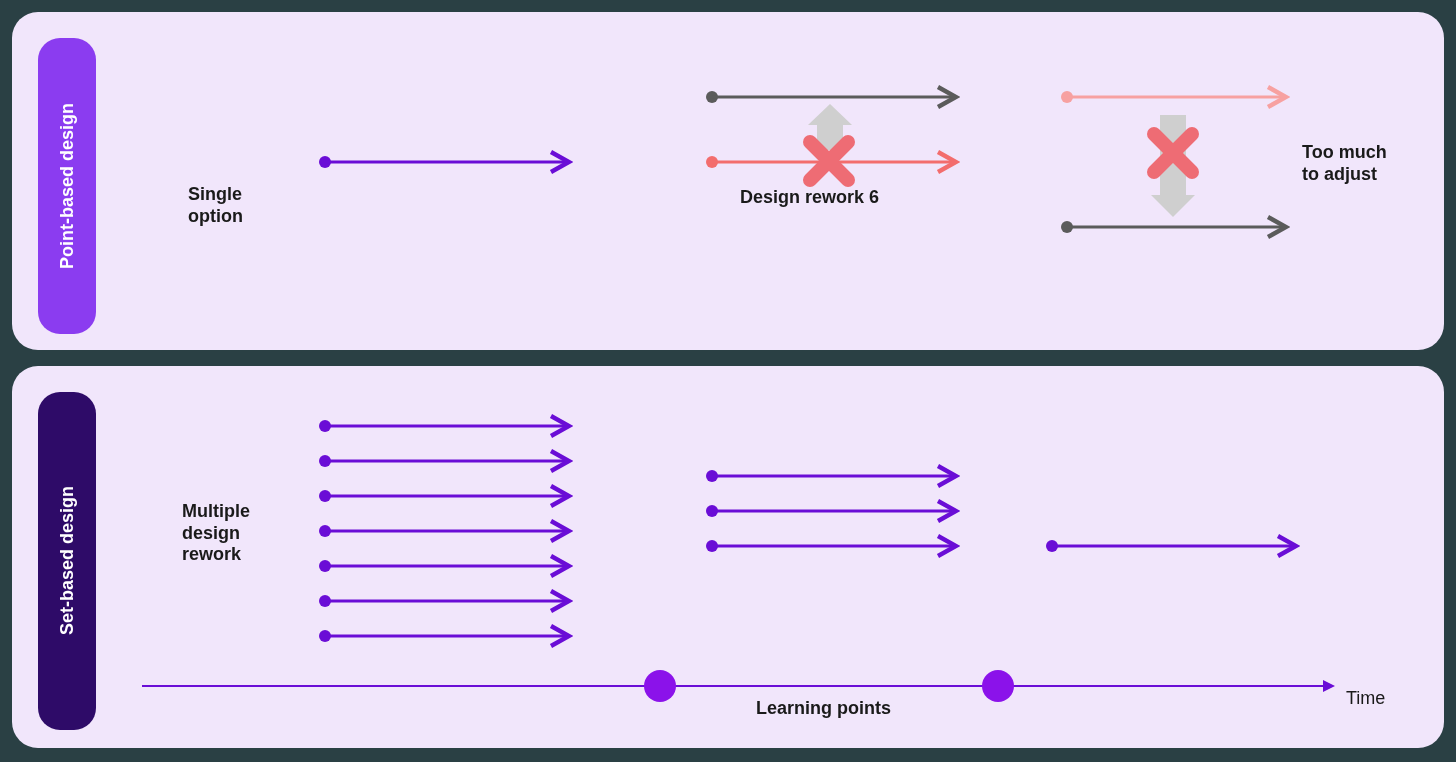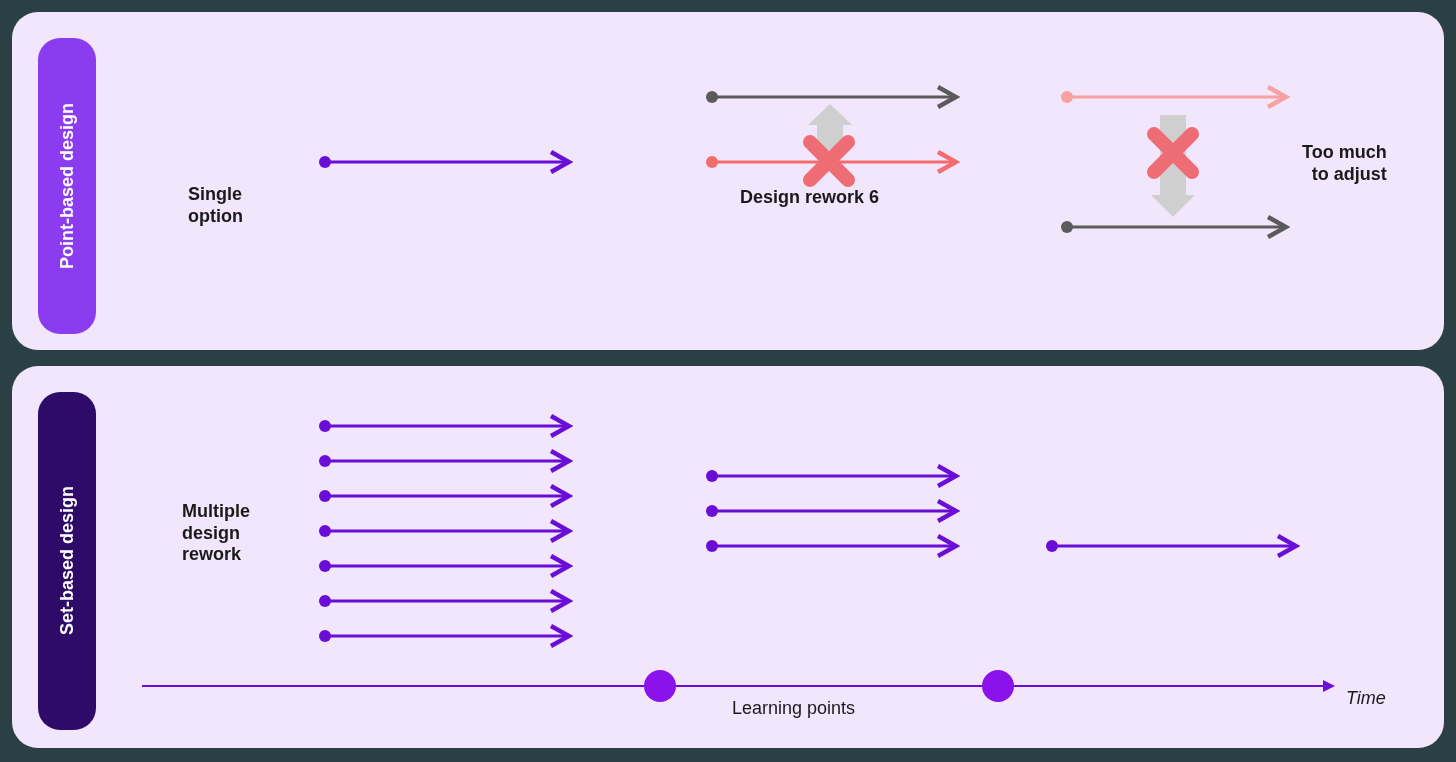--- a/index.html
+++ b/index.html
@@ -55,21 +55,21 @@
 <body>
 
 <div class="panel top">
   <div class="side-tab purple">
     <span>Point-based design</span>
   </div>
 
   <div class="lbl" style="left:176px; top:172px; white-space:pre;">Single
 option</div>
   <div class="lbl" style="left:728px; top:175px;">Design rework 6</div>
-  <div class="lbl" style="left:1290px; top:130px; white-space:pre; text-align:right;">Too much
+  <div class="lbl" style="left:1290px; top:130px; white-space:pre; text-align:left;">Too much
 to adjust</div>
 
   <svg class="layer" viewBox="0 0 1432 338">
     <defs>
       <marker id="ah-purple" viewBox="0 0 12 12" refX="9" refY="6" markerWidth="8" markerHeight="8" orient="auto">
         <path d="M1 1 L10 6 L1 11" fill="none" stroke="#6a0dd6" stroke-width="2.2"></path>
       </marker>
       <marker id="ah-grey" viewBox="0 0 12 12" refX="9" refY="6" markerWidth="8" markerHeight="8" orient="auto">
         <path d="M1 1 L10 6 L1 11" fill="none" stroke="#5b5b5b" stroke-width="2.2"></path>
       </marker>
@@ -119,22 +119,22 @@
 </div>
 
 <div class="panel bottom">
   <div class="side-tab dark">
     <span>Set-based design</span>
   </div>
 
   <div class="lbl" style="left:170px; top:135px; white-space:pre;">Multiple
 design
 rework</div>
-  <div class="lbl" style="left:720px; top:332px; font-weight:400;">Learning points</div>
-  <div class="lbl" style="left:1334px; top:322px; font-weight:500;font-style:italic;">Time</div>
+  <div class="lbl" style="left:744px; top:332px; font-weight:700;">Learning points</div>
+  <div class="lbl" style="left:1334px; top:322px; font-weight:500;">Time</div>
 
   <svg class="layer" viewBox="0 0 1432 382">
     <defs>
       <marker id="ah-p2" viewBox="0 0 12 12" refX="9" refY="6" markerWidth="8" markerHeight="8" orient="auto">
         <path d="M1 1 L10 6 L1 11" fill="none" stroke="#6a0dd6" stroke-width="2.2"></path>
       </marker>
       <marker id="ah-time" viewBox="0 0 12 12" refX="9" refY="6" markerWidth="6" markerHeight="6" orient="auto">
         <path d="M0 0 L12 6 L0 12 Z" fill="#6a0dd6"></path>
       </marker>
     </defs>

